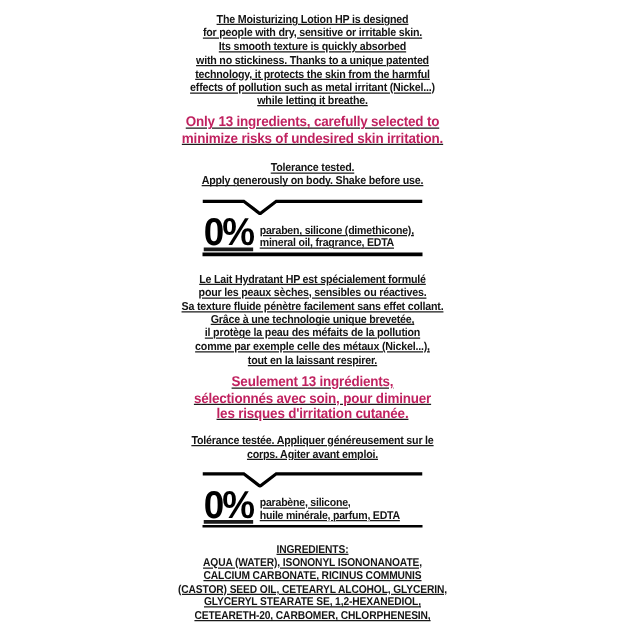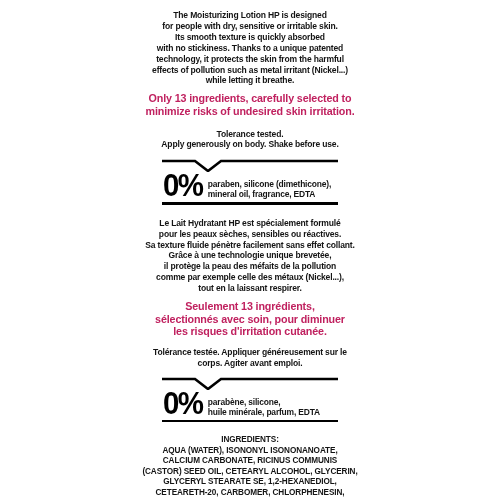--- a/index.html
+++ b/index.html
@@ -14,20 +14,21 @@
     color: #1a1a1a;
     overflow: hidden;
   }
 
   .label {
     width: 500px;
     height: 420px;
     box-sizing: border-box;
     padding: 0;
     position: relative;
+    text-decoration: underline;
   }
 
   .block {
     text-align: center;
   }
 
   
   .para {
     font-size: 9.2px;
     line-height: 10.9px;

